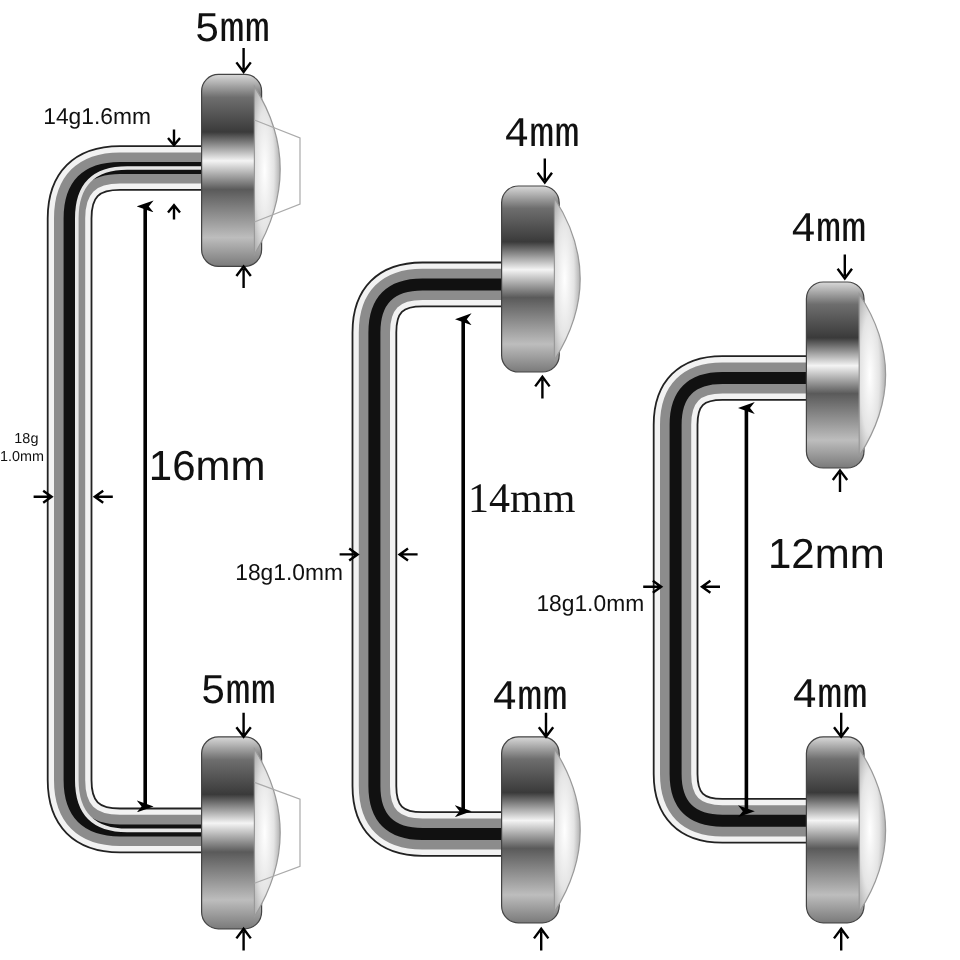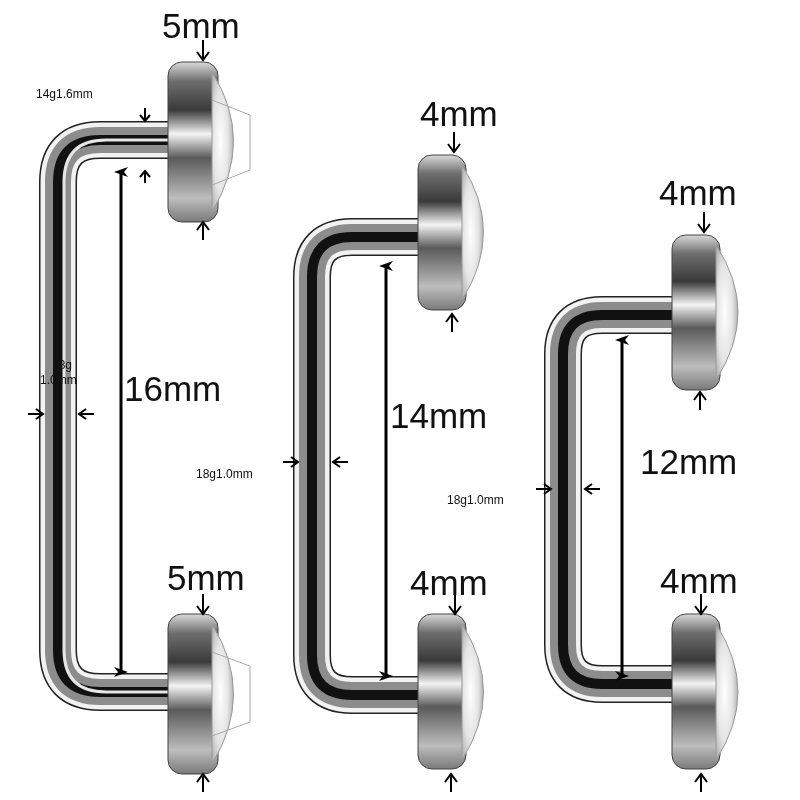--- a/index.html
+++ b/index.html
@@ -1,21 +1,21 @@
 <!DOCTYPE html>
 <html><head>
 <meta charset="utf-8">
 <style>
   html, body { margin:0; padding:0; background:#ffffff; }
   body { width:800px; height:800px; position:relative; overflow:hidden; font-family:"Liberation Sans", sans-serif; color:#111; }
   svg.art { position:absolute; left:0; top:0; width:800px; height:800px; }
   .lbl { position:absolute; white-space:nowrap; color:#111; line-height:1; }
-  .big { font-size:35px; }
+  .big { font-size:35px;font-family:Liberation Mono, monospace; }
   .len { font-size:35px; }
-  .small { font-size:12px; }
+  .small { font-size:19px; }
   .tiny { font-size:12px; line-height:1.25; text-align:right; }
 </style>
 </head>
 <body>
 
 <svg class="art" viewBox="0 0 800 800">
   <defs>
     <linearGradient id="steelV" x1="0" x2="1" y1="0" y2="0">
       <stop offset="0" stop-color="#e8e8e8"></stop>
       <stop offset="0.18" stop-color="#9a9a9a"></stop>
@@ -121,28 +121,28 @@
     <path d="M700,410 V394 M694,400 L700,392 L706,400" stroke="#000" stroke-width="2" fill="none"></path>
     <path d="M701,594 V612 M695,606 L701,614 L707,606" stroke="#000" stroke-width="2" fill="none"></path>
     <path d="M701,792 V776 M695,782 L701,774 L707,782" stroke="#000" stroke-width="2" fill="none"></path>
     <path d="M536,489 H550 M544,484 L551,489 L544,494" stroke="#000" stroke-width="2" fill="none"></path>
     <path d="M600,489 H586 M592,484 L585,489 L592,494" stroke="#000" stroke-width="2" fill="none"></path>
   </g>
 </svg>
 
 <div class="lbl big" style="left:162px;top:8px;">5mm</div>
 <div class="lbl small" style="left:36px;top:88px;">14g1.6mm</div>
-<div class="lbl tiny" style="left:0px;top:358px;width:32px;margin-left:40px;">
+<div class="lbl tiny" style="left:0px;top:358px;width:32px;">
   <span>18g</span><br>
   <span>1.0mm</span>
 </div>
 <div class="lbl len" style="left:124px;top:371px;">16mm</div>
 <div class="lbl big" style="left:167px;top:560px;">5mm</div>
 
 <div class="lbl big" style="left:420px;top:96px;">4mm</div>
-<div class="lbl len" style="left:390px;top:398px;">14mm</div>
+<div class="lbl len" style="left:390px;top:398px;font-family:Liberation Serif, serif;">14mm</div>
 <div class="lbl small" style="left:196px;top:468px;">18g1.0mm</div>
 <div class="lbl big" style="left:410px;top:565px;">4mm</div>
 
 <div class="lbl big" style="left:659px;top:175px;">4mm</div>
 <div class="lbl len" style="left:640px;top:444px;">12mm</div>
 <div class="lbl small" style="left:447px;top:494px;">18g1.0mm</div>
 <div class="lbl big" style="left:660px;top:563px;">4mm</div>
 
 </body></html>

